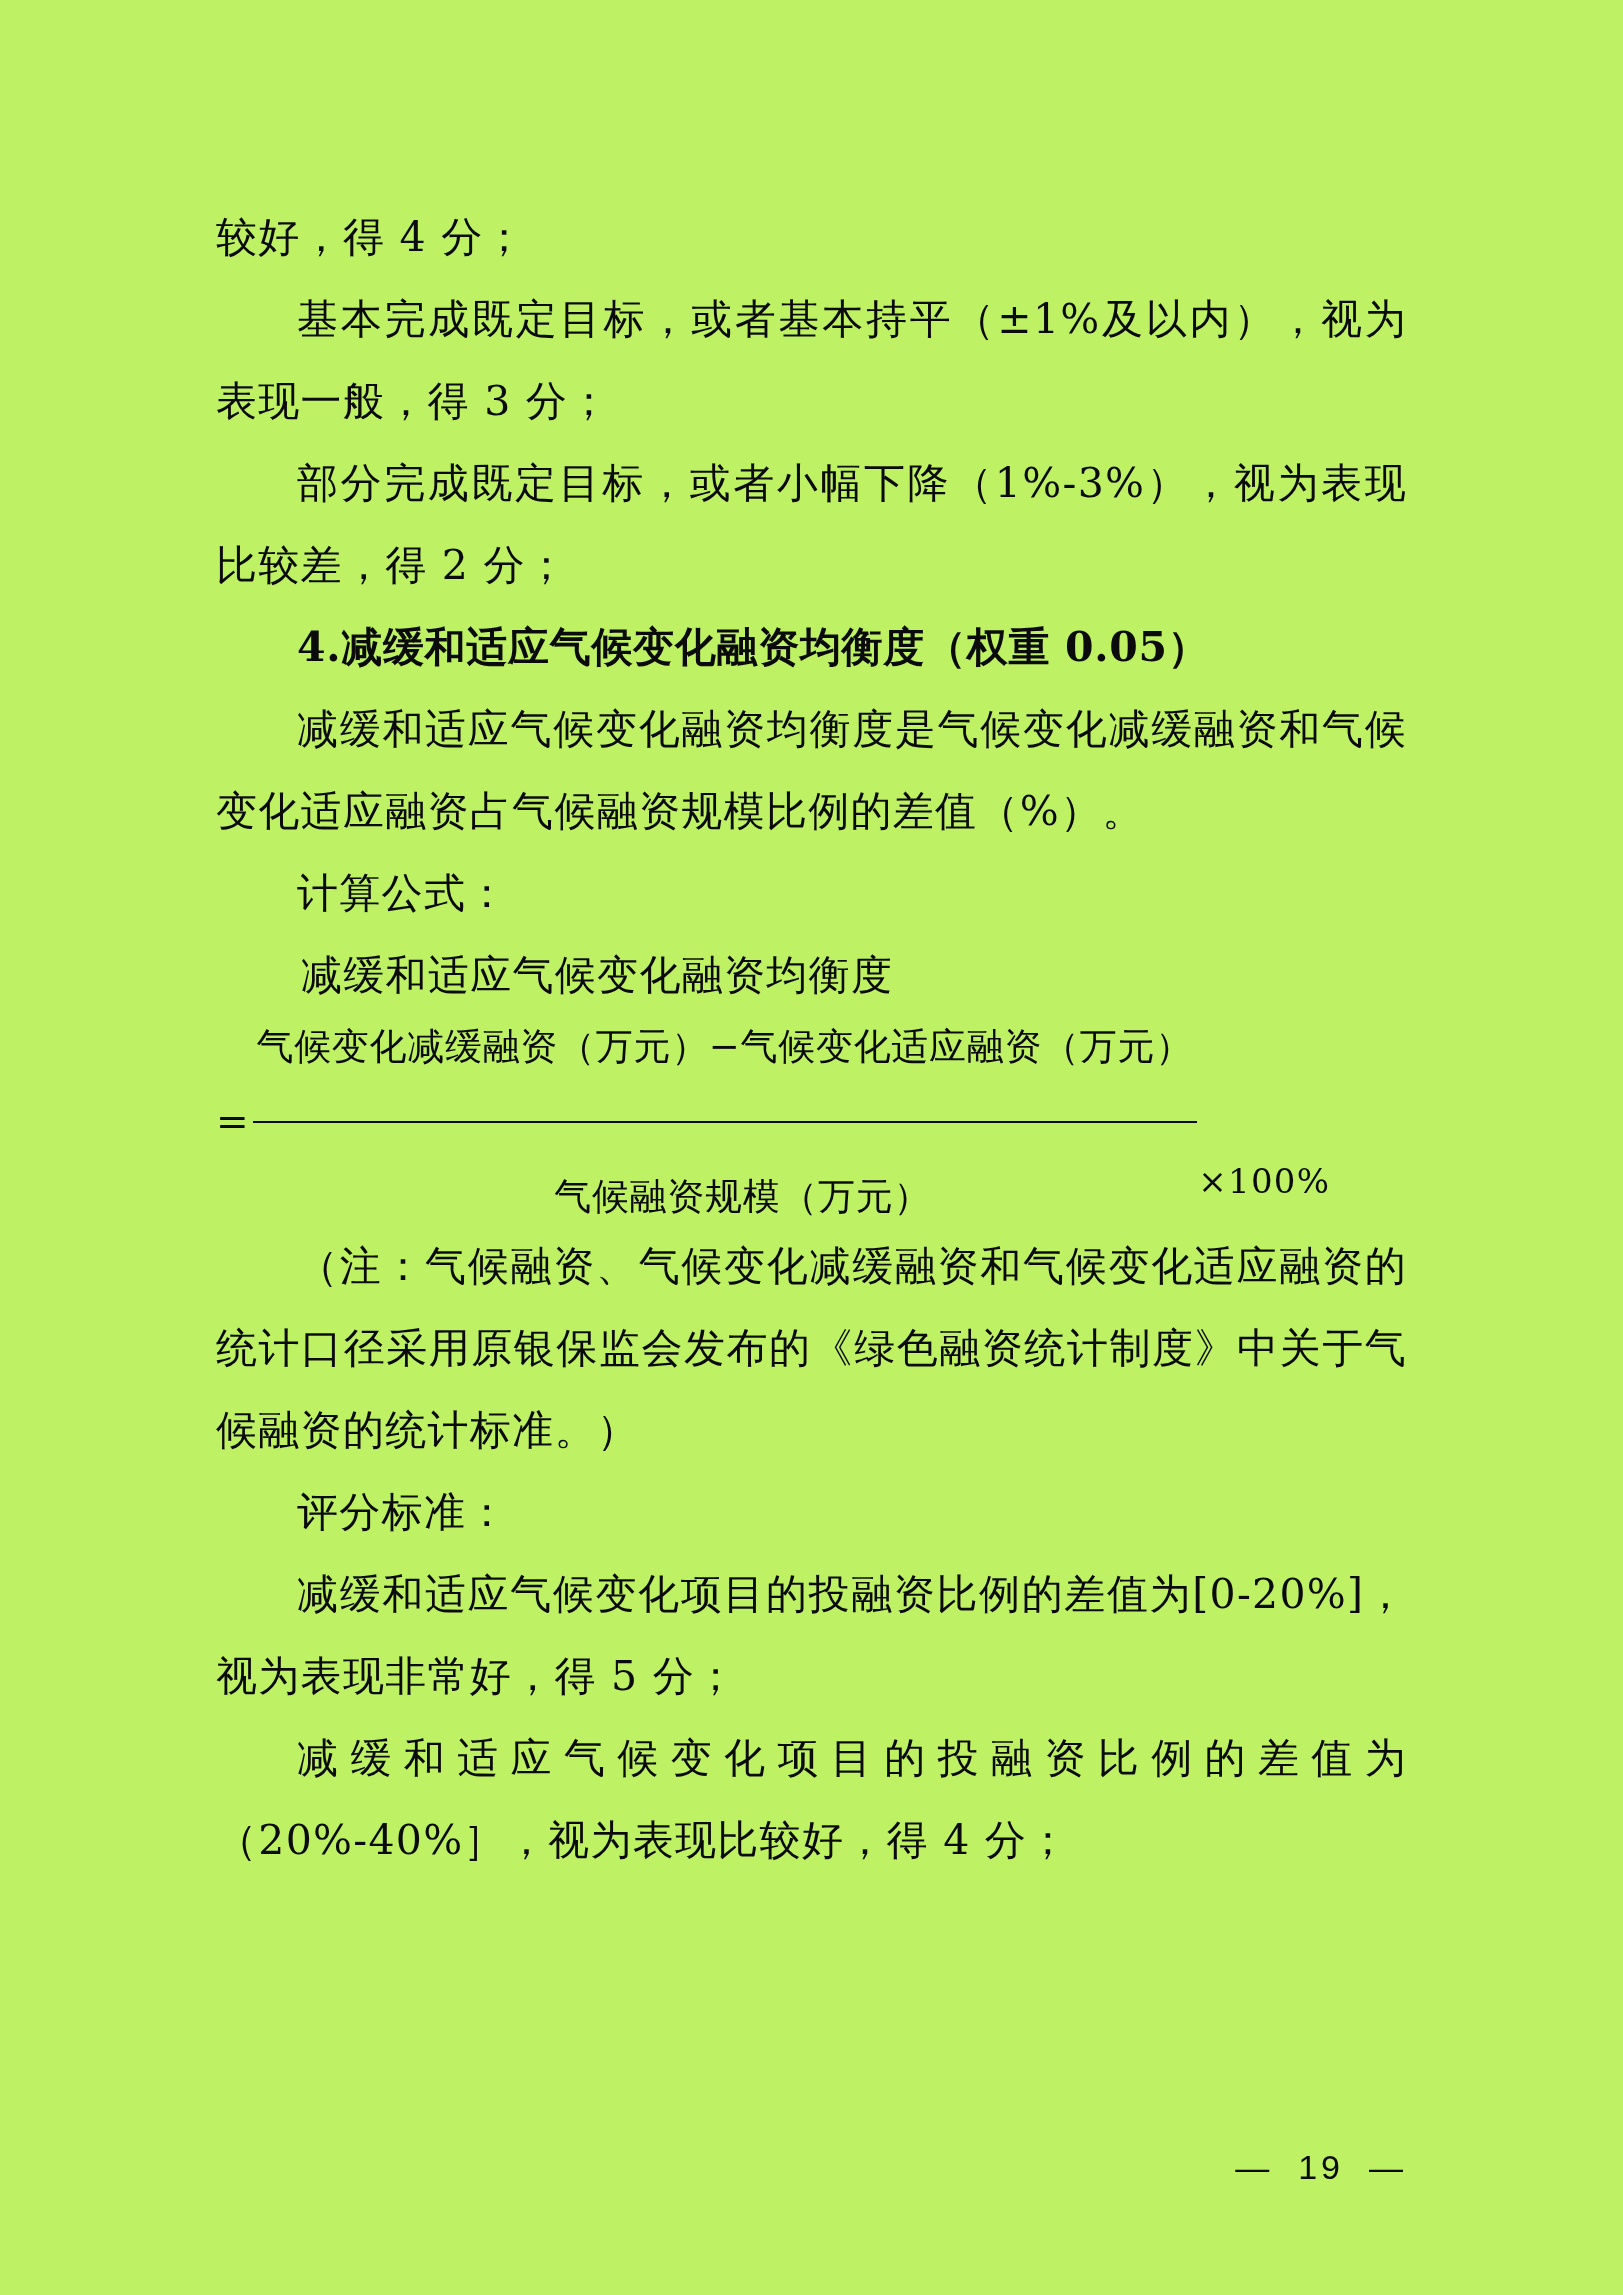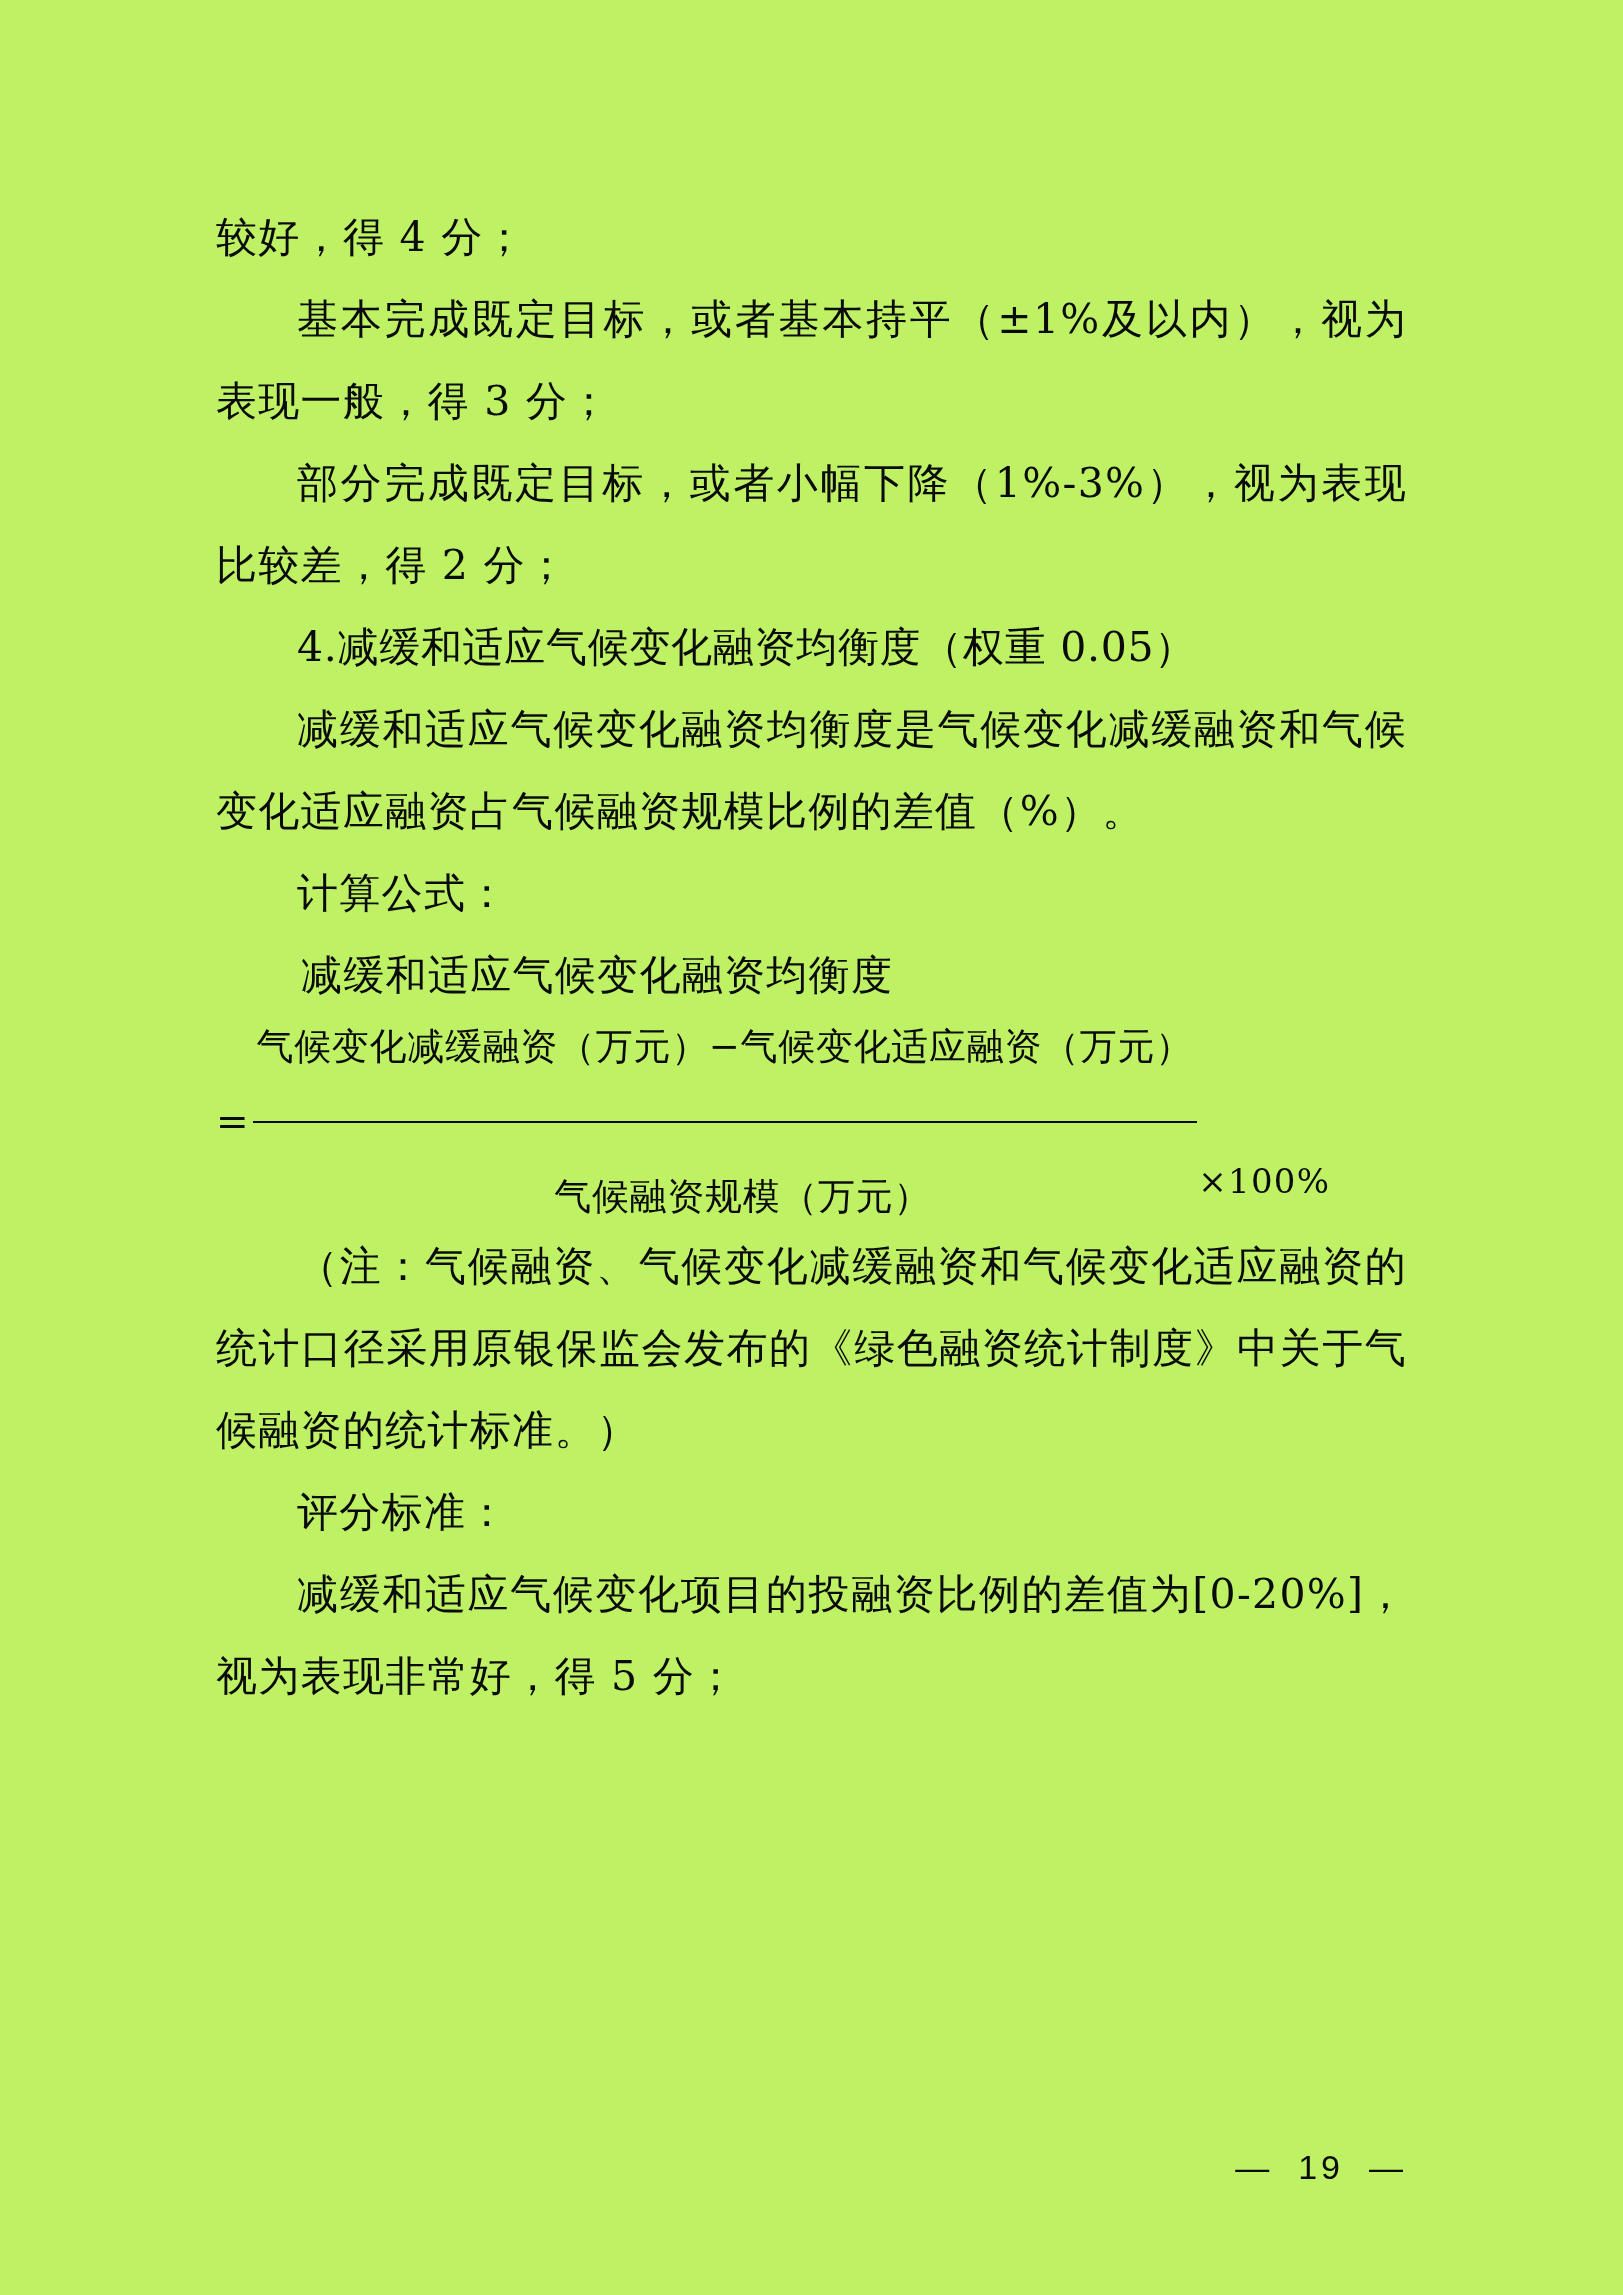--- a/index.html
+++ b/index.html
@@ -28,21 +28,21 @@
     margin: 0;
     padding: 0;
   }
   .indent {
     text-indent: 81px;
   }
   .noindent {
     text-indent: 0;
   }
   .heading {
-    font-weight: normal;
+    font-weight: bold;
     text-indent: 81px;
     letter-spacing: 0.7px;
   }
   .formula-label {
     text-indent: 85px;
   }
   .formula-block {
     display: flex;
     align-items: center;
     margin: 9.2px 0 6.5px 0;
@@ -122,20 +122,21 @@
         <span class="frac-num">气候变化减缓融资（万元）−气候变化适应融资（万元）</span>
         <span class="frac-bar"></span>
         <span class="frac-den">气候融资规模（万元）</span>
       </span>
       <span class="times100">×100%</span>
     </div>
 
     <p class="indent">（注：气候融资、气候变化减缓融资和气候变化适应融资的统计口径采用原银保监会发布的《绿色融资统计制度》中关于气候融资的统计标准。）</p>
     <p class="indent">评分标准：</p>
     <p class="indent">减缓和适应气候变化项目的投融资比例的差值为[0-20%]，视为表现非常好，得 5 分；</p>
+    <p class="indent">减缓和适应气候变化项目的投融资比例的差值为（20%-40%］，视为表现比较好，得 4 分；</p>
 
   </div>
 
   <div class="page-footer">
     <span>—</span>
     <span class="num">19</span>
     <span>—</span>
   </div>
 </div>
 

